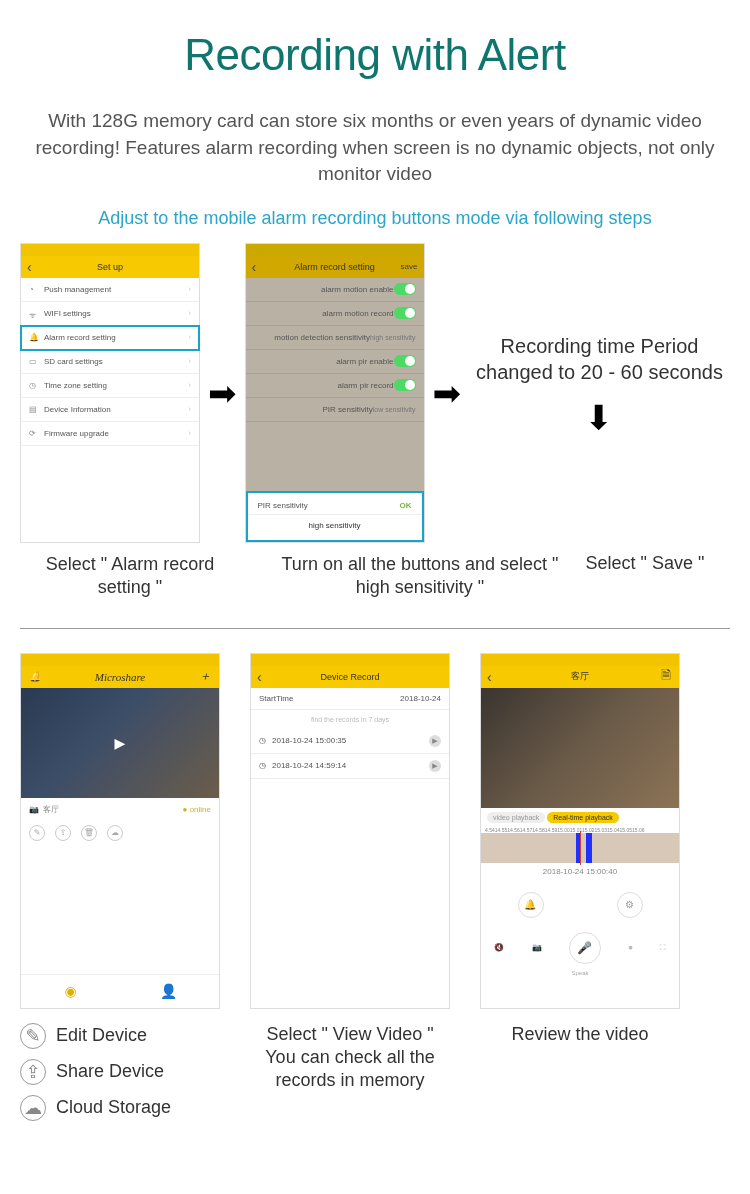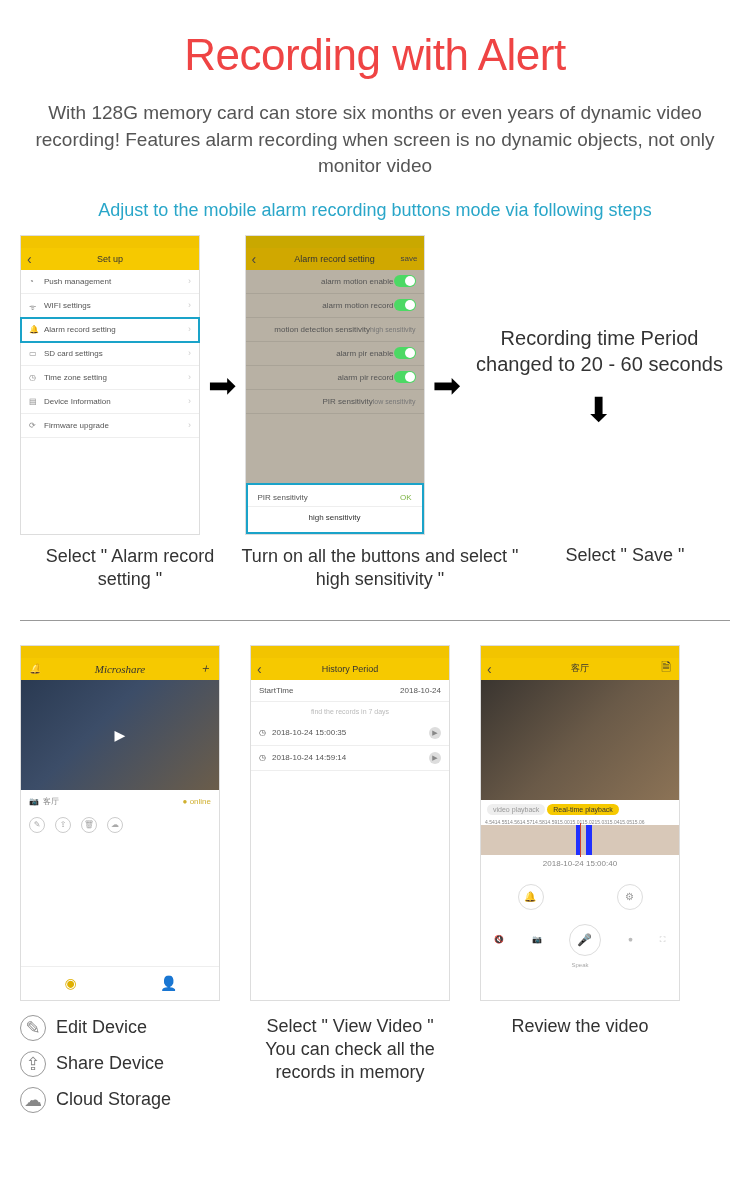--- a/index.html
+++ b/index.html
@@ -8,23 +8,23 @@
     height: 1194px;
     background: #fff;
     font-family: -apple-system, Helvetica, Arial, sans-serif;
     overflow: hidden;
     padding: 30px 20px;
   }
   .title {
     text-align: center;
     font-size: 44px;
     font-weight: 300;
-    color: #ef4444;
+    color: #0f766e;
     letter-spacing: -0.5px;
-    margin-bottom: 20px;
+    margin-bottom: 28px;
   }
   .desc {
     text-align: center;
     font-size: 19px;
     color: #555;
     line-height: 1.4;
     margin: 0 10px 20px;
   }
   .subhead {
     text-align: center;
@@ -79,31 +79,31 @@
   .toggle.off::after{ right:auto; left:1px; }
   .sens { font-size:7px; color:#777; }
   .alarm .sheet {
     position:absolute; bottom:0; left:0; right:0; background:#fff;
     border:2px solid #1aa3c9; padding:4px 0;
   }
   .alarm .sheet .shead{
     display:flex; justify-content:space-between; padding:4px 10px;
     border-bottom:1px solid #eee; font-size:8px;
   }
-  .alarm .sheet .shead .ok{ color:#7cb342; font-weight:normal; }
+  .alarm .sheet .shead .ok{ color:#7cb342; font-weight:bold; }
   .alarm .sheet .opt{ text-align:center; padding:6px 0; font-size:8px; color:#333; }
 
   .arrow { font-size:34px; color:#000; align-self:center; }
   .arrow.down { transform: rotate(90deg); display:block; text-align:center; margin-top:10px;}
 
   .col3 { flex:1; text-align:center; font-size:20px; color:#333; padding-top:90px; line-height:1.3;}
 
   .captions1 { display:flex; margin-top:10px; }
   .cap1a { width:220px; text-align:center; font-size:18px; color:#333; line-height:1.3; }
-  .cap1b { width:280px; text-align:center; font-size:18px; color:#333; line-height:1.3; }
+  .cap1b { width:280px; text-align:center; font-size:18px; color:#333; line-height:1.3;margin-left:40px; }
   .cap1c { flex:1; text-align:center; font-size:18px; color:#333; }
 
   hr.sep { border:none; border-top:1px solid #999; margin:28px 0 24px; }
 
   
   .row2 { display:flex; gap:30px; }
   .row2 .phone { width:200px; height:356px; position:relative; }
 
   
   .pA .topbar { font-family: cursive; font-style:italic; font-size:11px;}
@@ -348,21 +348,21 @@
     <div class="tabbar">
       <div class="act">◉</div>
       <div>👤</div>
     </div>
   </div>
 
   <div class="phone pB">
     <div class="status"></div>
     <div class="topbar">
       <span class="back">‹</span>
-      <span>History Period</span>
+      <span>Device Record</span>
     </div>
     <div class="strow">
       <span>StartTime</span>
       <span>2018-10-24</span>
     </div>
     <div class="hint">find the records in 7 days</div>
     <div class="rec">
       <span>◷</span>
       <span>2018-10-24 15:00:35</span>
       <span class="pl">▶</span>

